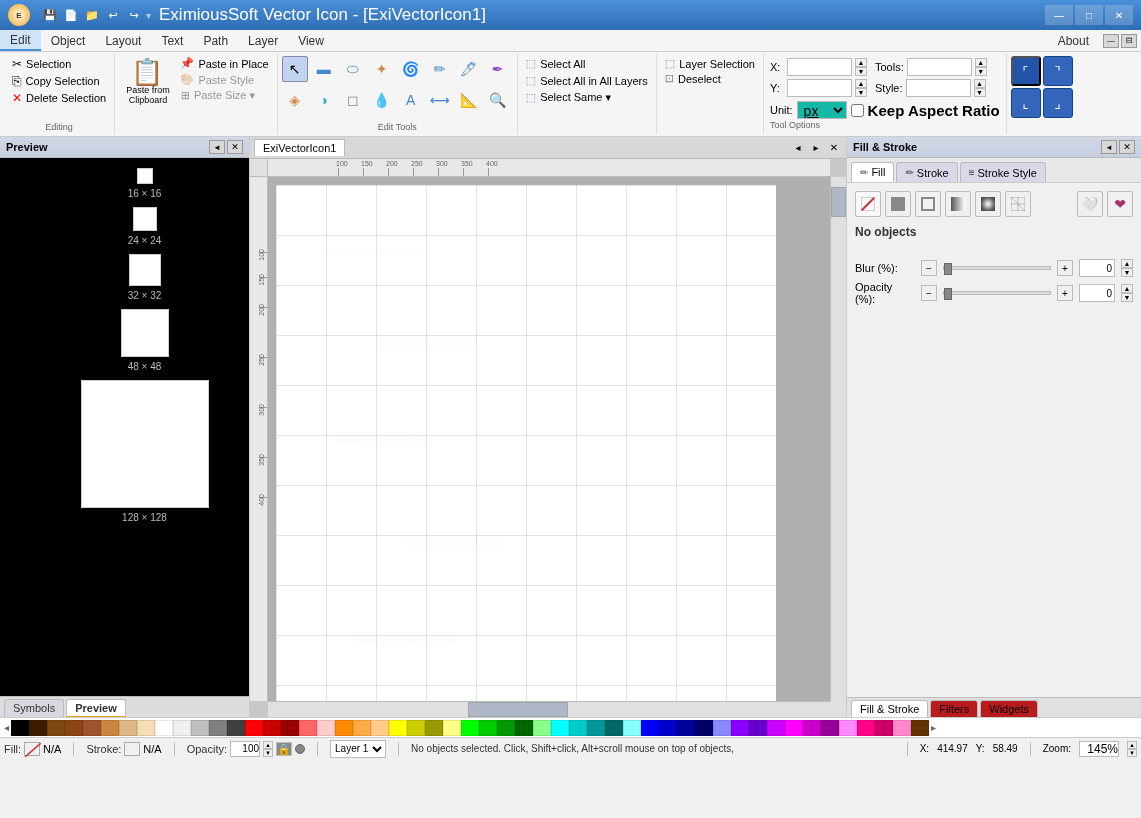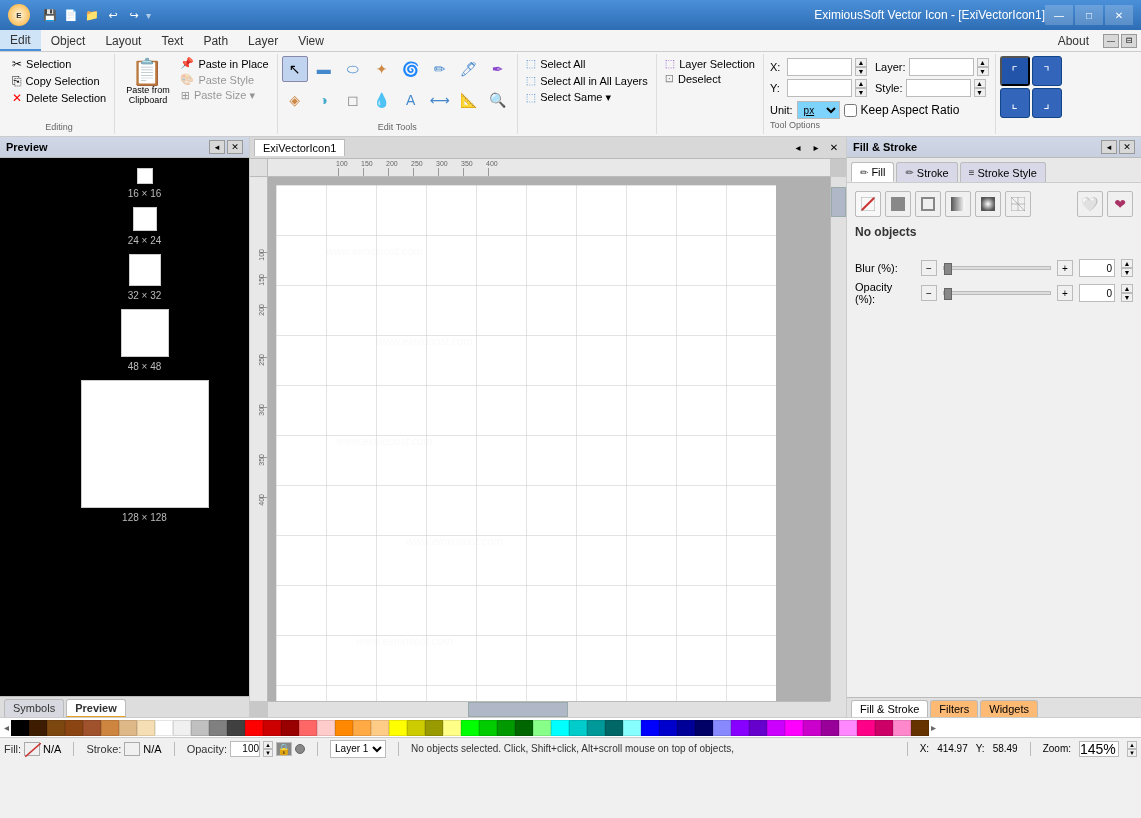--- a/index.html
+++ b/index.html
@@ -17,21 +17,21 @@
       user-select: none;
     }
     #titlebar .app-icon {
       width: 22px; height: 22px;
       background: radial-gradient(circle, #fff8e1, #f9a825);
       border-radius: 50%;
       margin-right: 8px;
       display: flex; align-items: center; justify-content: center;
       font-size: 10px; font-weight: bold; color: #333;
     }
-    #titlebar .title { flex: 1; text-align: right; font-size: 12px; }
+    #titlebar .title { flex: 1; text-align: left; font-size: 17px; }
     #titlebar .win-controls { display: flex; gap: 2px; }
     #titlebar .win-btn {
       width: 28px; height: 20px;
       background: rgba(255,255,255,0.2);
       border: none; color: white; font-size: 10px; cursor: pointer;
       display: flex; align-items: center; justify-content: center;
     }
     #titlebar .quick-access { display: flex; gap: 3px; align-items: center; margin-right: 8px; }
     #titlebar .quick-btn {
       width: 18px; height: 18px;
@@ -262,21 +262,21 @@
 
     
     .right-bottom-tabs {
       margin-top: auto;
       display: flex; border-top: 1px solid #bbb;
       background: #e0e0e0; padding: 2px 4px 0;
     }
     .rb-tab {
       padding: 2px 8px; font-size: 11px; cursor: pointer;
       border: 1px solid #bbb; border-bottom: none; margin-right: 2px;
-      background: #fdba74; border-radius: 3px 3px 0 0;
+      background: #b91c1c; border-radius: 3px 3px 0 0;
     }
     .rb-tab.active { background: white; }
 
     
     #bottom-bar {
       height: 22px;
       background: #f0f0f0;
       border-top: 1px solid #ccc;
       display: flex; align-items: center;
       padding: 0 4px; font-size: 11px; gap: 8px;
@@ -315,22 +315,22 @@
 
     .tb-icon-btn {
       width: 26px; height: 26px;
       display: flex; align-items: center; justify-content: center;
       cursor: pointer; border: 1px solid transparent; border-radius: 2px;
       font-size: 14px; background: none;
     }
     .tb-icon-btn.active { background: #c0d4f0; border-color: #88a; }
 
     .unit-select {
-      height: 18px; font-size: 10px; border: 1px solid #bbb;
-      background: #7dd3fc; padding: 0 2px; text-decoration: underline;
+      height: 18px; font-size: 14px; border: 1px solid #bbb;
+      background: #14b8a6; padding: 0 2px; text-decoration: underline;
     }
   </style>
 </head>
 <body>
 
 <div id="titlebar">
   <div class="quick-access">
     <div class="app-icon">
       <span style="font-size:8px;font-weight:bold;color:#333;">E</span>
     </div>
@@ -471,21 +471,21 @@
           <span style="font-size:11px;width:14px;">Y:</span>
           <input type="text" value="" style="width: 65px; height: 18px; border: 1px solid rgb(187, 187, 187); font-size: 10px; padding: 0px 2px;">
           <div style="display:flex;flex-direction:column;">
             <button style="width:12px;height:9px;font-size:7px;border:1px solid #bbb;background:#f0f0f0;cursor:pointer;display:flex;align-items:center;justify-content:center;">▲</button>
             <button style="width:12px;height:9px;font-size:7px;border:1px solid #bbb;background:#f0f0f0;cursor:pointer;display:flex;align-items:center;justify-content:center;">▼</button>
           </div>
         </div>
       </div>
       <div style="display:flex;flex-direction:column;gap:3px;">
         <div style="display:flex;align-items:center;gap:3px;">
-          <span style="font-size:11px;">Layer:</span>
+          <span style="font-size:11px;">Tools:</span>
           <input type="text" value="" style="width: 65px; height: 18px; border: 1px solid rgb(187, 187, 187); font-size: 10px; padding: 0px 2px;">
           <div style="display:flex;flex-direction:column;">
             <button style="width:12px;height:9px;font-size:7px;border:1px solid #bbb;background:#f0f0f0;cursor:pointer;display:flex;align-items:center;justify-content:center;">▲</button>
             <button style="width:12px;height:9px;font-size:7px;border:1px solid #bbb;background:#f0f0f0;cursor:pointer;display:flex;align-items:center;justify-content:center;">▼</button>
           </div>
         </div>
         <div style="display:flex;align-items:center;gap:3px;">
           <span style="font-size:11px;">Style:</span>
           <input type="text" value="" style="width: 65px; height: 18px; border: 1px solid rgb(187, 187, 187); font-size: 10px; padding: 0px 2px;">
           <div style="display:flex;flex-direction:column;">
@@ -497,21 +497,21 @@
     </div>
     <div style="display:flex;align-items:center;gap:4px;margin-top:4px;">
       <span style="font-size:11px;">Unit:</span>
       <select class="unit-select">
         <option>px</option>
         <option>mm</option>
         <option>cm</option>
         <option>in</option>
       </select>
       <input type="checkbox" style="">
-      <span style="font-size:12px;">Keep Aspect Ratio</span>
+      <span style="font-size:15px;font-weight:bold;">Keep Aspect Ratio</span>
     </div>
     <div style="font-size:9px;color:#666;margin-top:auto;">Tool Options</div>
   </div>
 
   <div style="display:flex;flex-direction:column;padding:2px 4px;">
     <div style="display:grid;grid-template-columns:repeat(2,30px);gap:2px;">
       <button style="width:30px;height:30px;background:#2255aa;border:1px solid #1144880;cursor:pointer;color:white;font-size:13px;display:flex;align-items:center;justify-content:center;border-radius:3px;">⌜</button>
       <button style="width:30px;height:30px;background:#3366bb;border:1px solid #114488;cursor:pointer;color:white;font-size:13px;display:flex;align-items:center;justify-content:center;border-radius:3px;">⌝</button>
       <button style="width:30px;height:30px;background:#3366bb;border:1px solid #114488;cursor:pointer;color:white;font-size:13px;display:flex;align-items:center;justify-content:center;border-radius:3px;">⌞</button>
       <button style="width:30px;height:30px;background:#3366bb;border:1px solid #114488;cursor:pointer;color:white;font-size:13px;display:flex;align-items:center;justify-content:center;border-radius:3px;">⌟</button>
@@ -861,18 +861,18 @@
   <div class="bottom-divider"></div>
 
   <span style="font-size:10px;color:#333;flex:1;">No objects selected. Click, Shift+click, Alt+scroll mouse on top of objects,</span>
   <div class="bottom-divider"></div>
   <span style="font-size:10px;">X:</span>
   <span style="font-size:10px;">414.97</span>
   <span style="font-size:10px;">Y:</span>
   <span style="font-size:10px;">58.49</span>
   <div class="bottom-divider"></div>
   <span style="font-size:10px;">Zoom:</span>
-  <input type="text" style="width: 40px; height: 16px; border: 1px solid rgb(187, 187, 187); font-size: 14px; text-align: left;" value="145%">
+  <input type="text" style="width: 40px; height: 16px; border: 1px solid rgb(187, 187, 187); font-size: 12px; text-align: right;" value="145%">
   <div style="display:flex;flex-direction:column;">
     <button style="width:10px;height:8px;font-size:6px;border:1px solid #bbb;background:#f0f0f0;cursor:pointer;">▲</button>
     <button style="width:10px;height:8px;font-size:6px;border:1px solid #bbb;background:#f0f0f0;cursor:pointer;">▼</button>
   </div>
 </div>
 
 </body></html>

